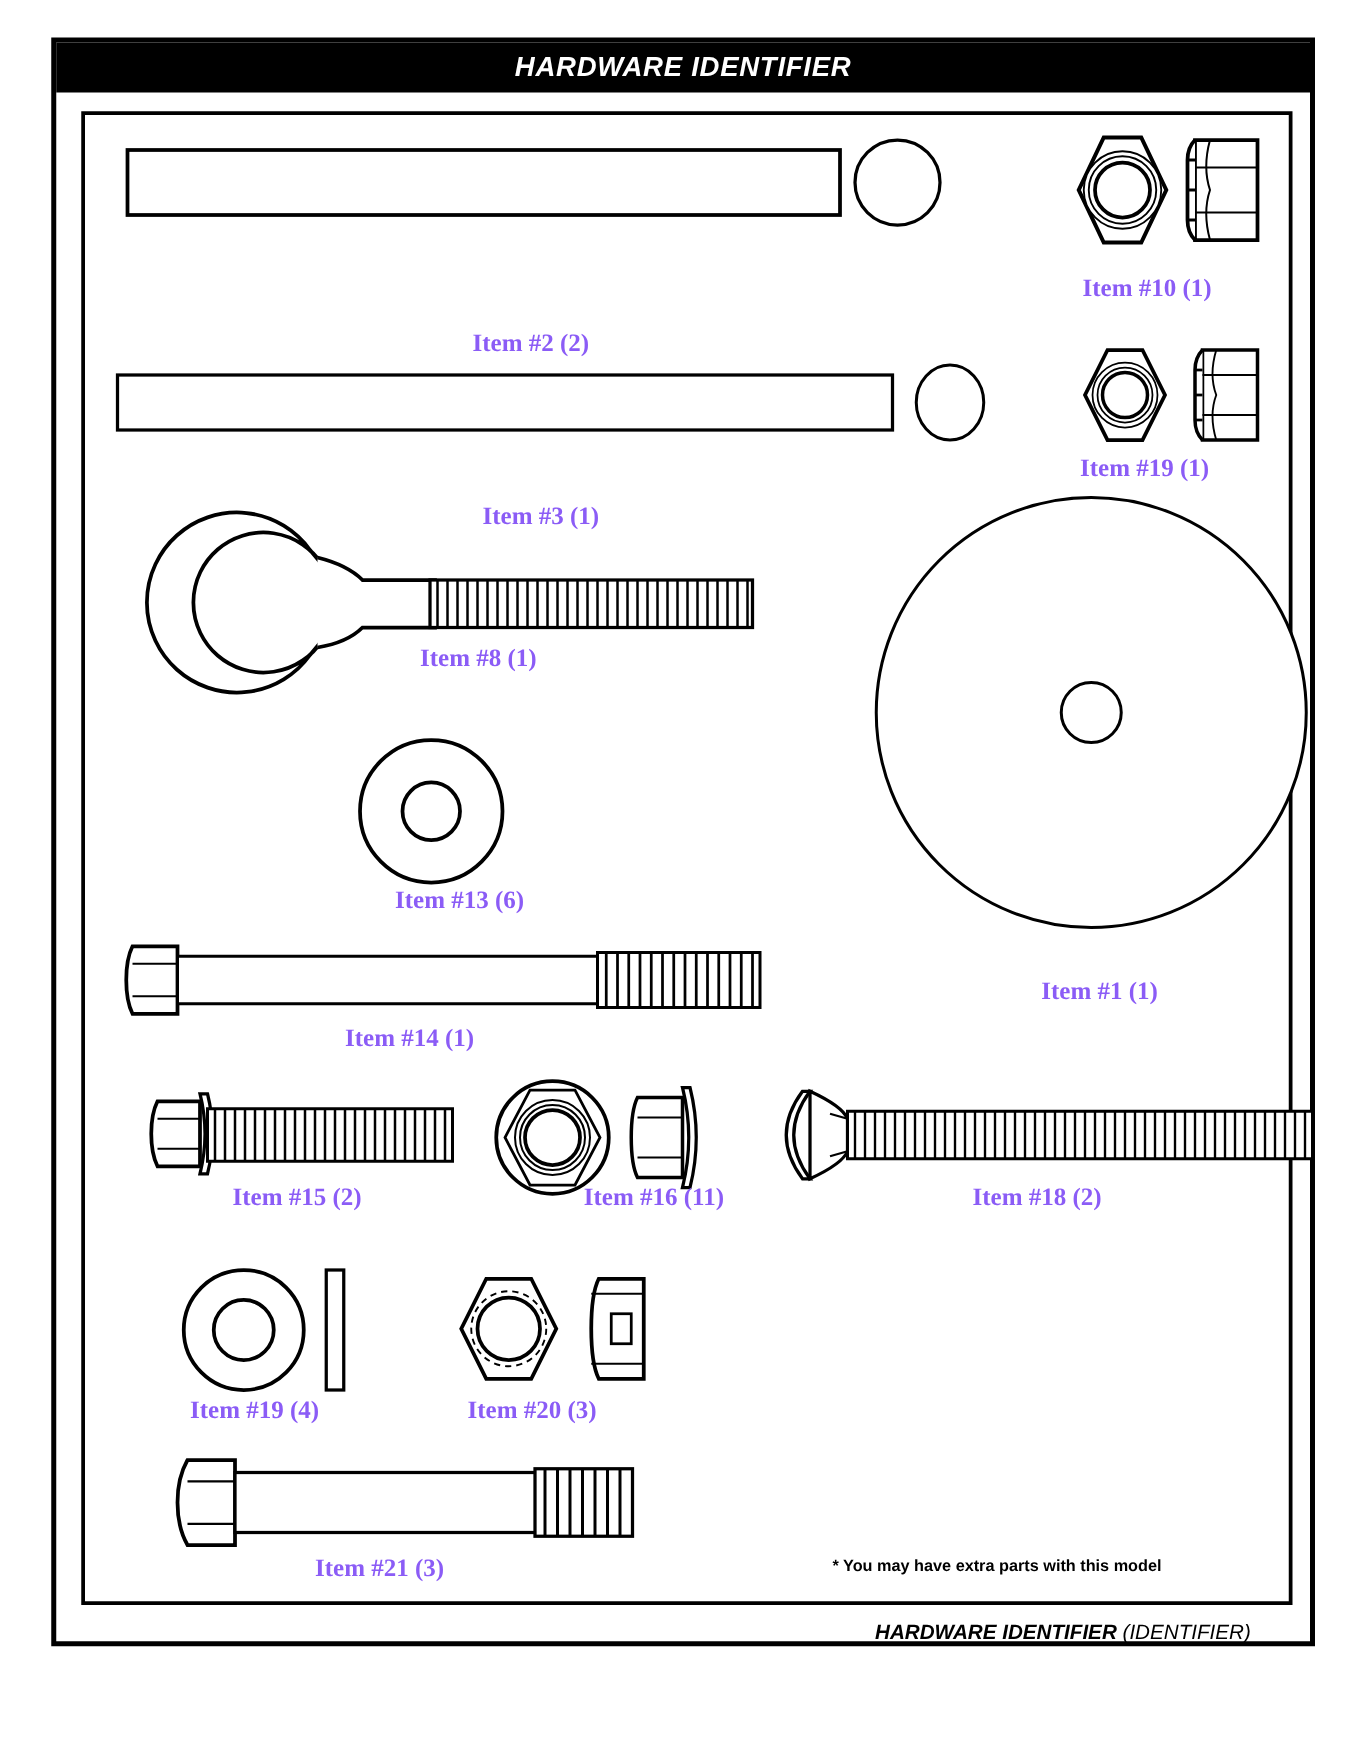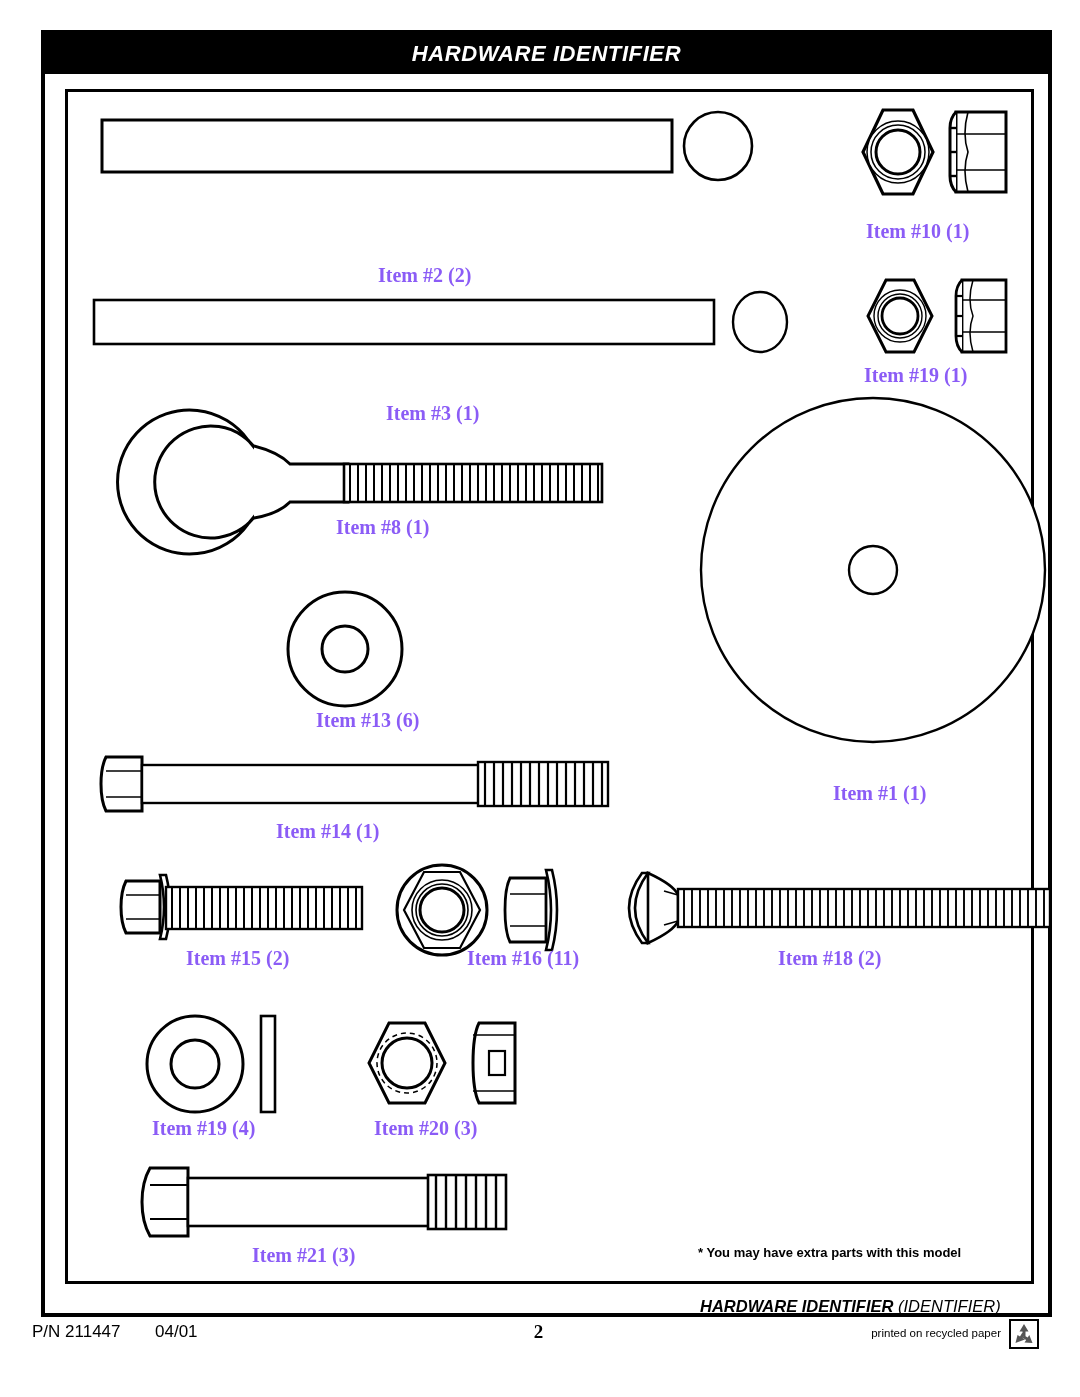--- a/index.html
+++ b/index.html
@@ -127,21 +127,20 @@
 
   .part { position: absolute; }
 
   .note {
     position: absolute;
     font-family: "Liberation Sans", sans-serif;
     font-weight: bold;
     font-size: 13px;
     color: #000;
     white-space: nowrap;
-    margin-left: 32px;
   }
   .continued {
     position: absolute;
     font-family: "Liberation Sans", sans-serif;
     font-size: 16.5px;
     color: #000;
     white-space: nowrap;
   }
   .continued b {
     font-style: italic;
@@ -530,30 +529,14 @@
 
         <div class="continued" style="left:632px; top:1205px;">
           <b>HARDWARE IDENTIFIER</b>
           <i>(IDENTIFIER)</i>
         </div>
 
       </div>
     </div>
   </div>
 
-  <div class="footer">
-    <span class="pn">P/N 211447</span>
-    <span class="date">04/01</span>
-    <span class="pageno">2</span>
-    <span class="recycled">printed on recycled paper</span>
-    <span class="recycle-logo">
-      <svg width="30" height="32" viewBox="0 0 30 32">
-        <rect x="1" y="2" width="28" height="28" fill="#ffffff" stroke="#000000" stroke-width="2"></rect>
-        <g fill="#555555">
-          <path d="M15 6 L19.5 13.5 L16.5 13.5 L16.5 18 L13.5 18 L13.5 13.5 L10.5 13.5 Z"></path>
-          <path d="M6.5 25 L8.5 17 L11 18.6 L13.2 14.8 L15.8 16.3 L13.6 20.1 L16 21.6 Z"></path>
-          <path d="M23.5 25 L15.5 24.5 L17.2 22 L13.4 19.8 L14.9 17.2 L18.7 19.4 L20.3 16.9 Z"></path>
-        </g>
-      </svg>
-    </span>
-  </div>
 
 </div>
 
 </body></html>

